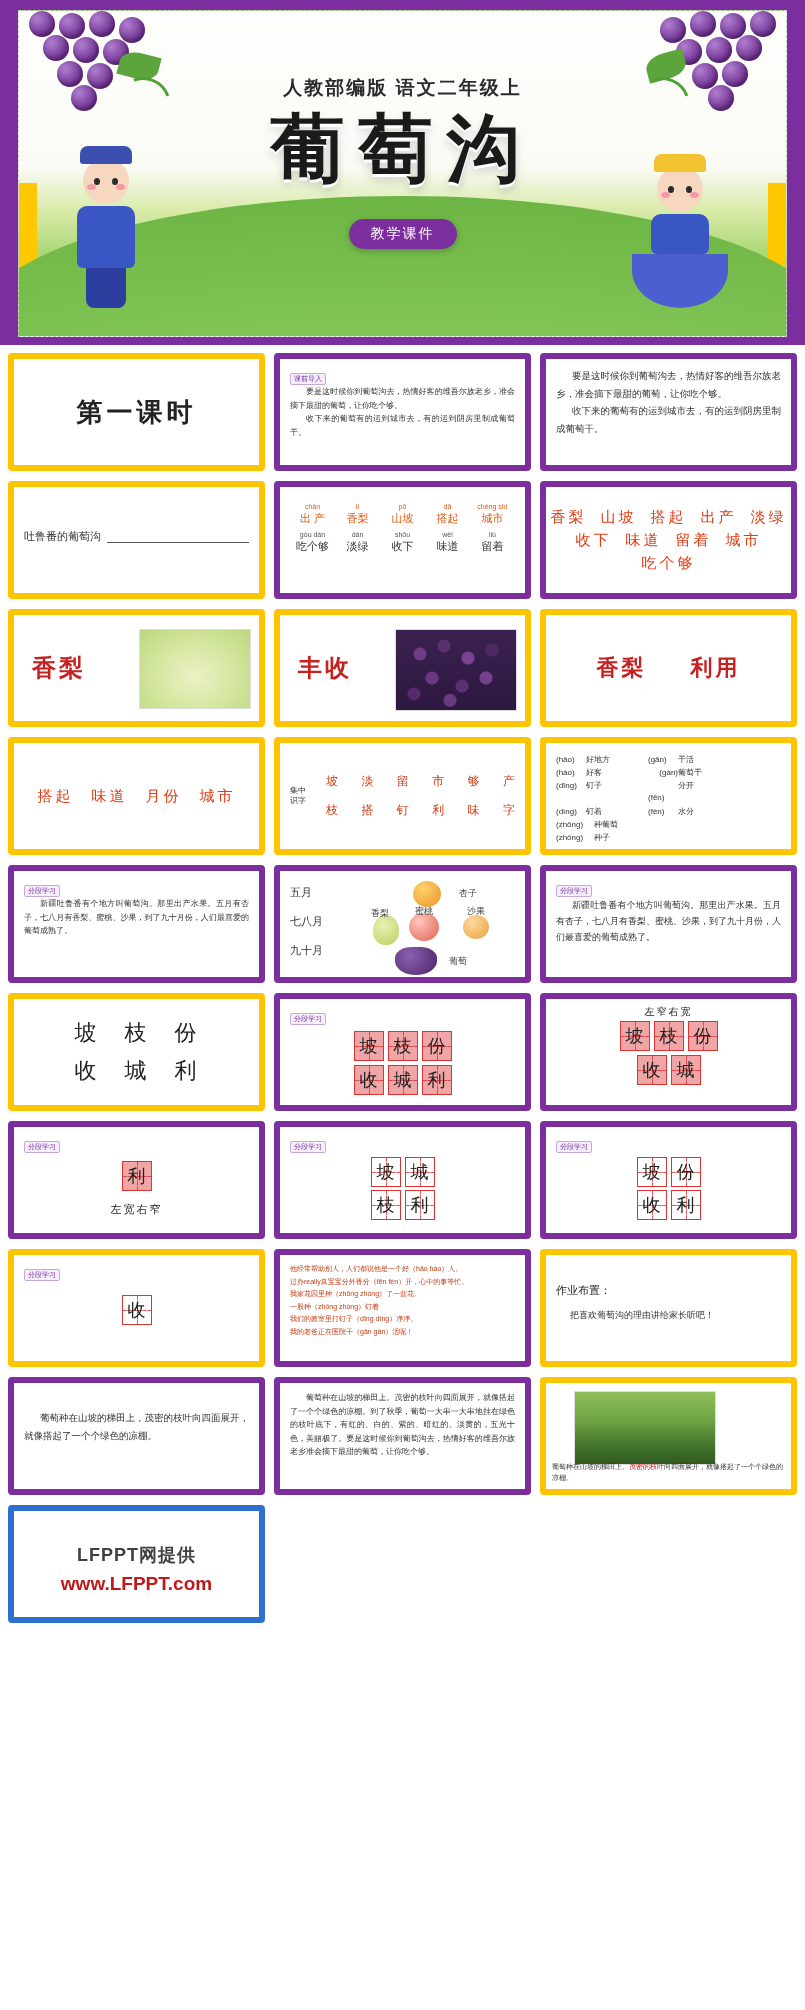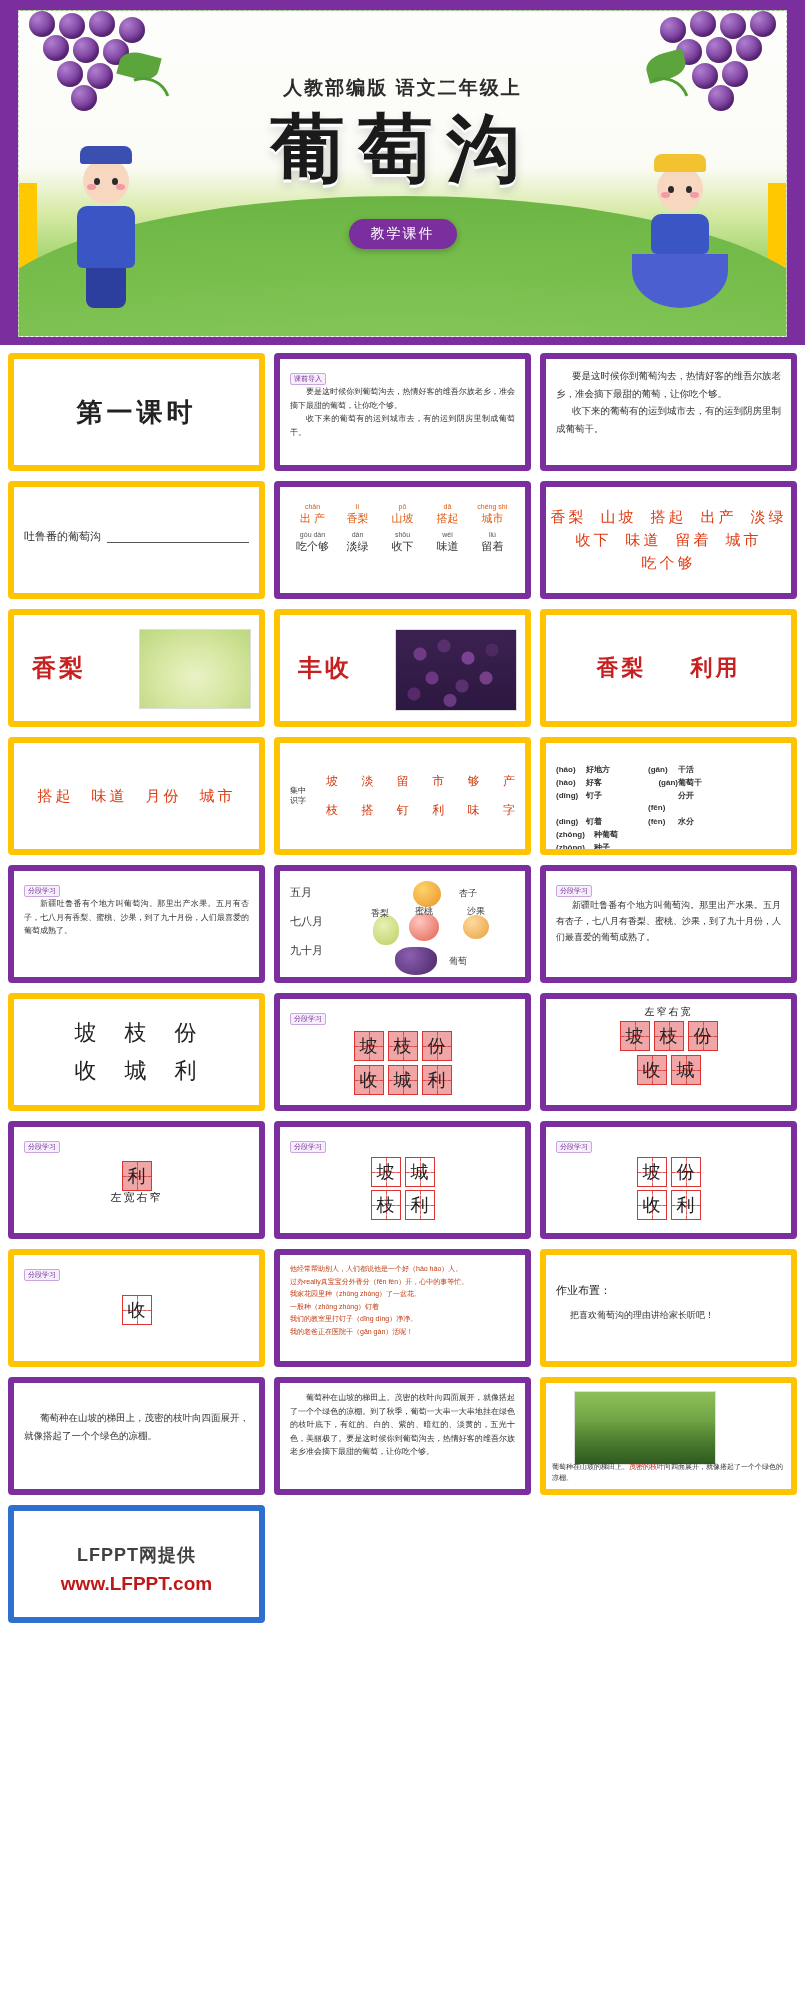--- a/index.html
+++ b/index.html
@@ -380,21 +380,21 @@
             <span>钉</span>
             <span>利</span>
             <span>味</span>
             <span>字</span>
           </div>
         </div>
       </div>
     </div>
 
     <div class="slide">
-      <div class="inner" style="font-size:8px;color:#333;line-height:1.65;padding-top:20px;font-weight:bold;">
+      <div class="inner" style="font-size:8px;color:#333;line-height:1.65;padding-top:10px;">
         <div style="display:flex;">
           <span style="width:30px;">(hǎo)</span>
           <span style="width:62px;">好地方</span>
           <span style="width:30px;">(gān)</span>
           <span>干活</span>
         </div>
         <div style="display:flex;">
           <span style="width:30px;">(hào)</span>
           <span style="width:62px;">好客</span>
           <span style="width:30px;text-align:right;">(gàn)</span>
@@ -531,21 +531,21 @@
 
     <div class="slide purple">
       <div class="inner">
         <span class="tagline">分段学习</span>
         <div class="char-row" style="margin-top:8px;">
           <div class="tzg shade">
               <span>利</span>
             </div>
         </div>
       </div>
-      <div class="slide-cap" style="bottom:28px;">左宽右窄</div>
+      <div class="slide-cap" style="bottom:16px;">左宽右窄</div>
     </div>
 
     <div class="slide purple">
       <div class="inner">
         <span class="tagline">分段学习</span>
         <div style="margin-top:4px;display:flex;flex-direction:column;gap:3px;">
           <div class="char-row">
             <div class="tzg">
                 <span>坡</span>
               </div>

